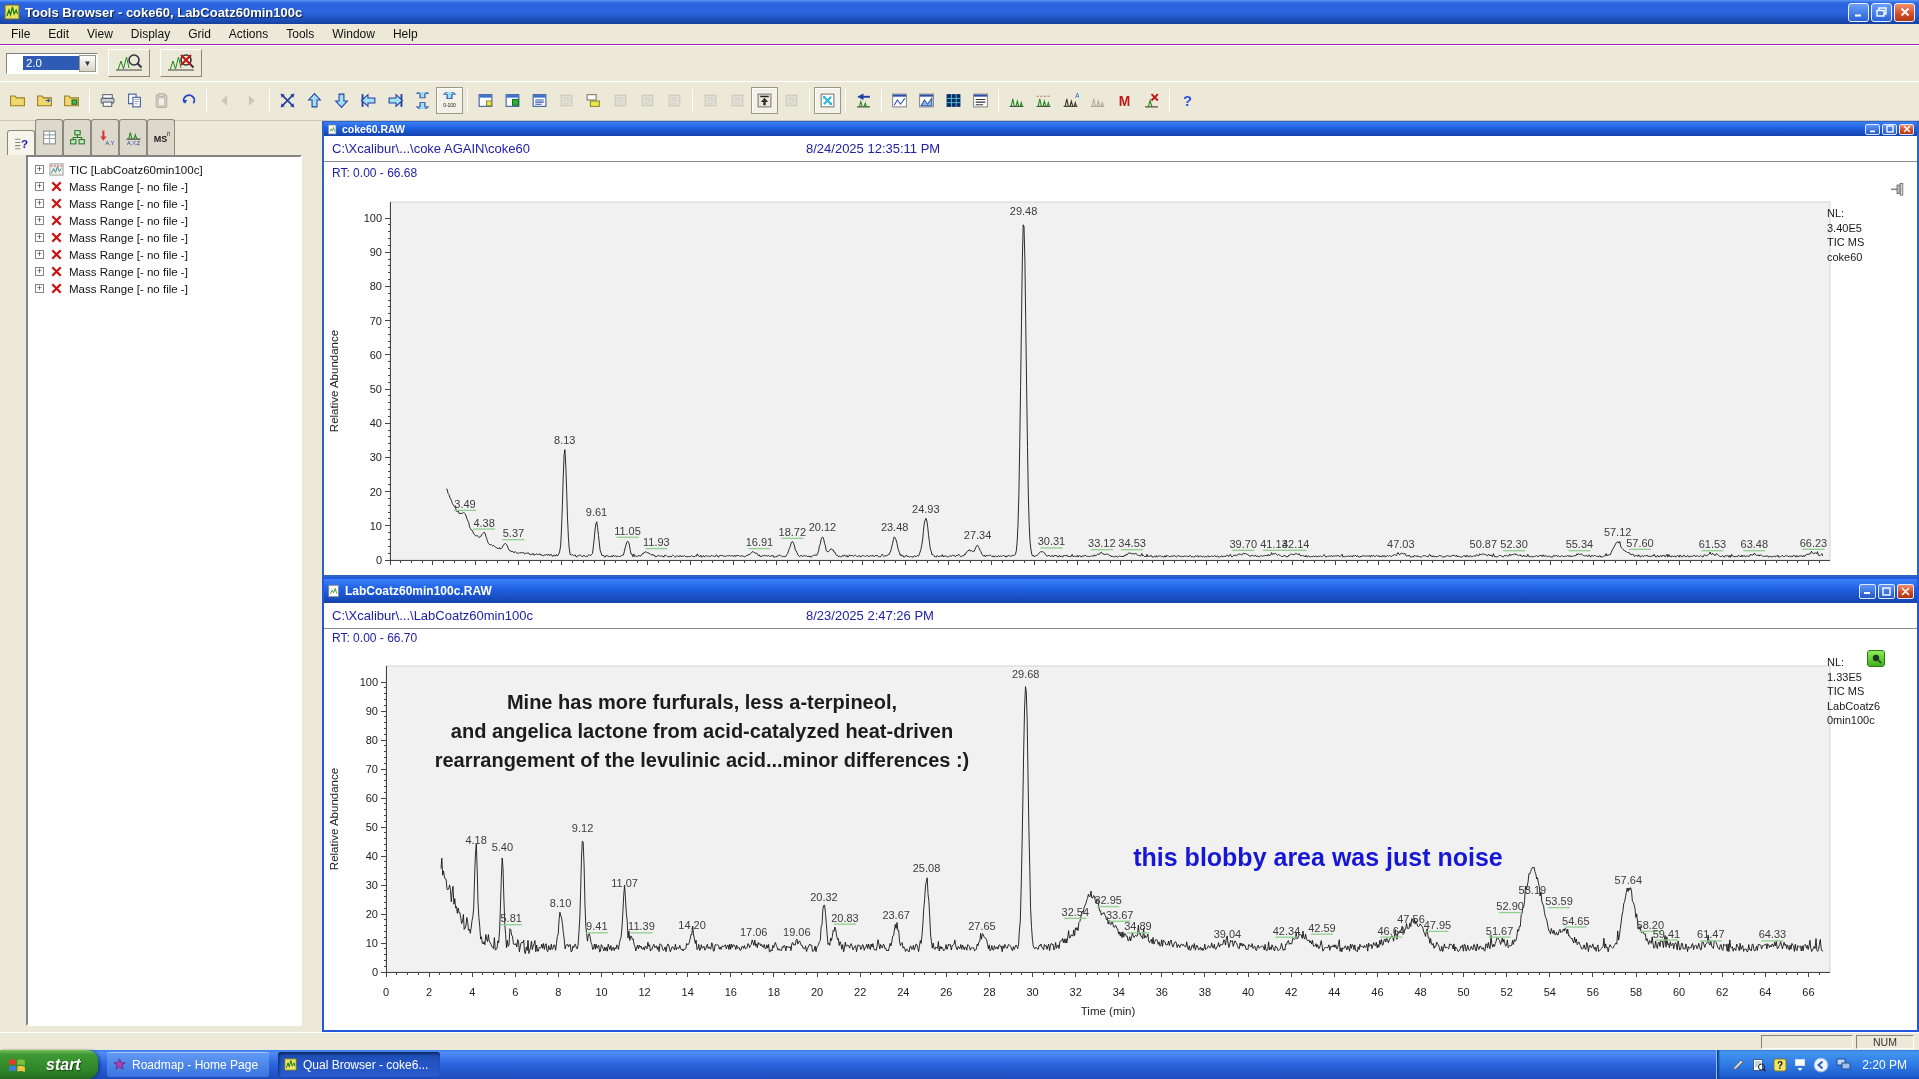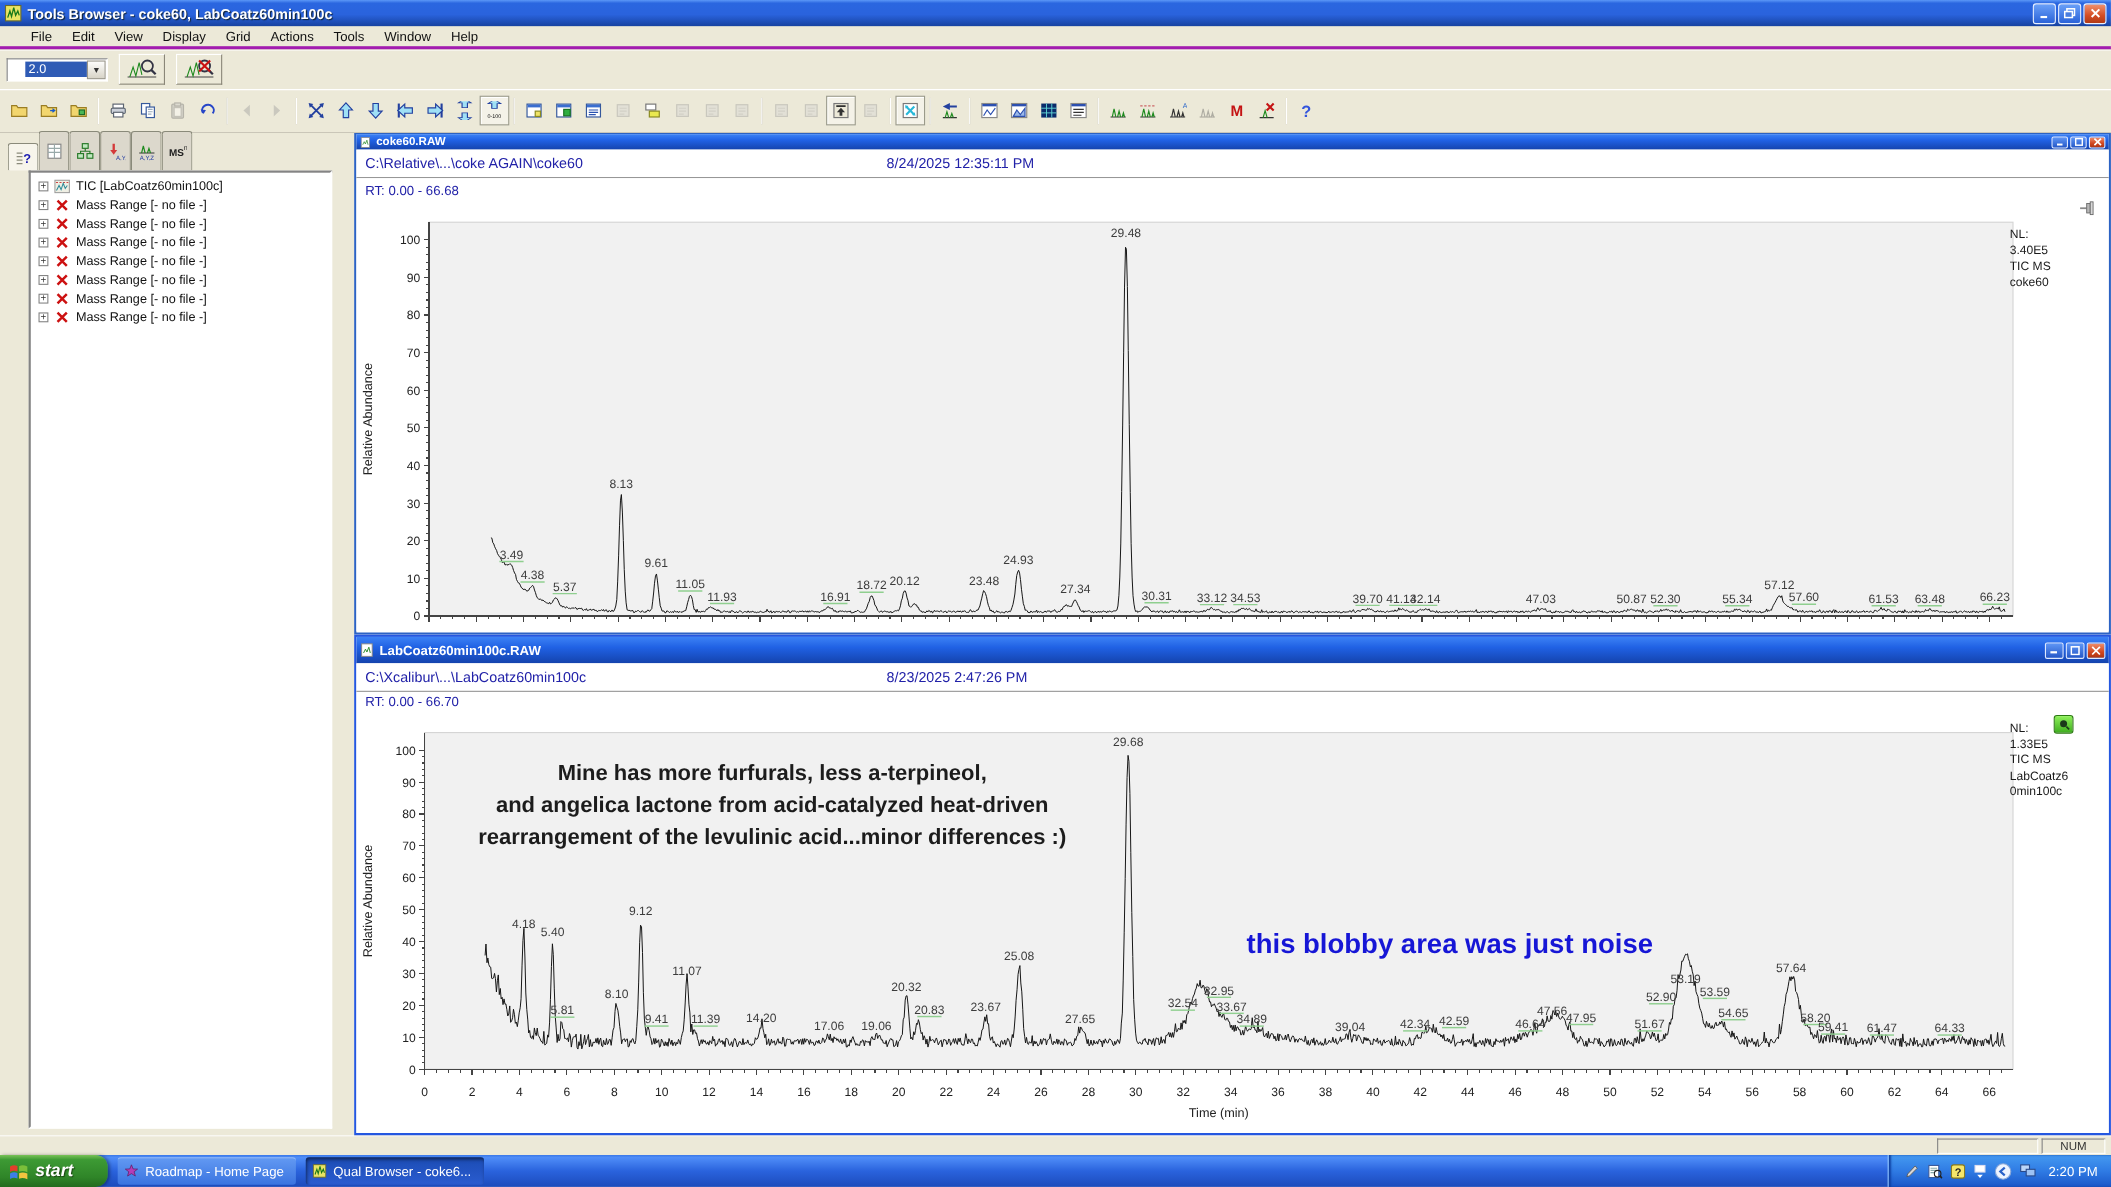--- a/index.html
+++ b/index.html
@@ -8,21 +8,21 @@
 
   
   .titlebar { height:24px; background:linear-gradient(180deg,#5b97f7 0%,#2a66e0 12%,#2a63dd 55%,#16419f 100%);
     display:flex; align-items:center; padding:0 4px; gap:5px; }
   .apptitle { color:#fff; font-weight:bold; font-size:13px; text-shadow:1px 1px 1px #123; }
   .mainbtns { margin-left:auto; display:flex; gap:2px; }
   .mbtn { width:21px; height:19px; border-radius:3px; border:1px solid #e8f0ff; display:flex; align-items:center; justify-content:center;
     background:linear-gradient(180deg,#6aa0f8,#2a62d8); }
   .mbtn.close { background:linear-gradient(180deg,#f0926f,#d44c23 60%,#b03a16); }
 
-  .menubar { height:21px; background:#ece9d8; display:flex; align-items:center; padding-left:19px; border-bottom:3px solid #a21caf; }
+  .menubar { height:21px; background:#ece9d8; display:flex; align-items:center; padding-left:2px; border-bottom:1px solid #a21caf; }
   .menu-item { padding:2px 9px; font-size:12px; color:#111; }
 
   .tb1 { height:36px; background:#ece9d8; display:flex; align-items:center; padding:3px 6px; box-shadow:inset 0 1px 0 #fff; }
   .combo { width:92px; height:21px; background:#fff; border:1px solid; border-color:#7f7f7f #fff #fff #7f7f7f; display:flex; align-items:center; }
   .combo-val { background:#2f5bb5; color:#fff; font-size:11.5px; padding:1px 3px; margin-left:16px; flex:1; }
   .combo-btn { width:17px; height:17px; margin-right:1px; background:linear-gradient(180deg,#fdfdfb,#d8d4c8); border:1px solid #9a968a; font-size:8px;
     display:flex; align-items:center; justify-content:center; color:#333; }
   .zbtn { width:42px; height:28px; margin-left:10px; background:#ece9d8; border:1px solid; border-color:#fff #8a8678 #8a8678 #fff;
     display:flex; align-items:center; justify-content:center; }
   .zbtn:first-of-type { margin-left:16px; }
@@ -70,21 +70,21 @@
   .pinicon { position:absolute; top:20px; right:10px; }
   .activeicon { position:absolute; top:21px; right:32px; width:18px; height:17px; background:linear-gradient(180deg,#8ef05a,#3fae1f);
     border:1px solid #2c7a12; border-radius:3px; display:flex; align-items:center; justify-content:center; }
 
   
   .statusbar { height:18px; background:#ece9d8; border-top:1px solid #fff; display:flex; justify-content:flex-end; align-items:center; gap:3px; padding-right:5px; }
   .sbox { height:14px; border:1px solid; border-color:#848484 #fff #fff #848484; font-size:10.5px; color:#333;
     display:flex; align-items:center; justify-content:center; }
   .taskbar { height:29px; background:linear-gradient(180deg,#3a78e8 0%,#4f8df8 8%,#2a63dd 50%,#1c4bbb 100%); display:flex; align-items:stretch; }
   .start { width:98px; background:linear-gradient(180deg,#79c257 0%,#3d9a34 15%,#2f8528 70%,#236b1e 100%); border-radius:0 11px 11px 0;
-    display:flex; align-items:center; gap:6px; padding-left:8px; color:#fff; font-style:italic; font-weight:bold; font-size:16px;
+    display:flex; align-items:center; gap:20px; padding-left:8px; color:#fff; font-style:italic; font-weight:bold; font-size:16px;
     box-shadow:2px 0 3px rgba(0,0,0,.35); text-shadow:1px 1px 1px #1a4512; }
   .task { margin:2px 0 2px 9px; width:162px; border-radius:3px; background:linear-gradient(180deg,#639af3,#3a74e0); display:flex; align-items:center;
     gap:6px; padding:0 6px; color:#fff; font-size:12px; box-shadow:inset 0 1px 0 rgba(255,255,255,.4); white-space:nowrap; overflow:hidden; }
   .task.active { background:linear-gradient(180deg,#1c4cb4,#2a5cd0); box-shadow:inset 1px 2px 3px rgba(0,0,0,.5); }
   .tray { margin-left:auto; display:flex; align-items:center; gap:7px; padding:0 12px 0 14px;
     background:linear-gradient(180deg,#459af1 0%,#2f7be4 50%,#1a57c8 100%); border-left:1px solid #8fc0f8; box-shadow:inset 2px 0 2px #0d3ea0; }
   .clock { color:#fff; font-size:12px; margin-left:3px; }
   .trayicon { display:flex; align-items:center; justify-content:center; }
 </style>
 </head>
@@ -686,21 +686,21 @@
                 </svg>
               </span>
             <span class="wbtn close">
                 <svg width="8" height="8" viewBox="0 0 8 8">
                   <path d="M1 1 L7 7 M7 1 L1 7" stroke="#fff" stroke-width="1.5"></path>
                 </svg>
               </span>
           </span>
         </div>
         <div class="whdr">
-          <span>C:\Relative\...\coke AGAIN\coke60</span>
+          <span>C:\Xcalibur\...\coke AGAIN\coke60</span>
           <span class="wdate">8/24/2025 12:35:11 PM</span>
         </div>
         <div class="wbody">
           <div class="rtrow">RT: 0.00 - 66.68</div>
           <svg id="chart-top" class="chart" width="1593" height="392">
               <rect x="66" y="20" width="1440" height="358" fill="#f1f1f1" stroke="#d4d4d4"></rect>
               <line x1="66" y1="20" x2="66" y2="378" stroke="#444" shape-rendering="crispEdges"></line>
               <line x1="66" y1="378" x2="61" y2="378" stroke="#444" shape-rendering="crispEdges"></line>
               <text x="58" y="382" text-anchor="end" font-size="11" fill="#222">0</text>
               <line x1="66" y1="371.16" x2="63.5" y2="371.16" stroke="#444" shape-rendering="crispEdges"></line>

